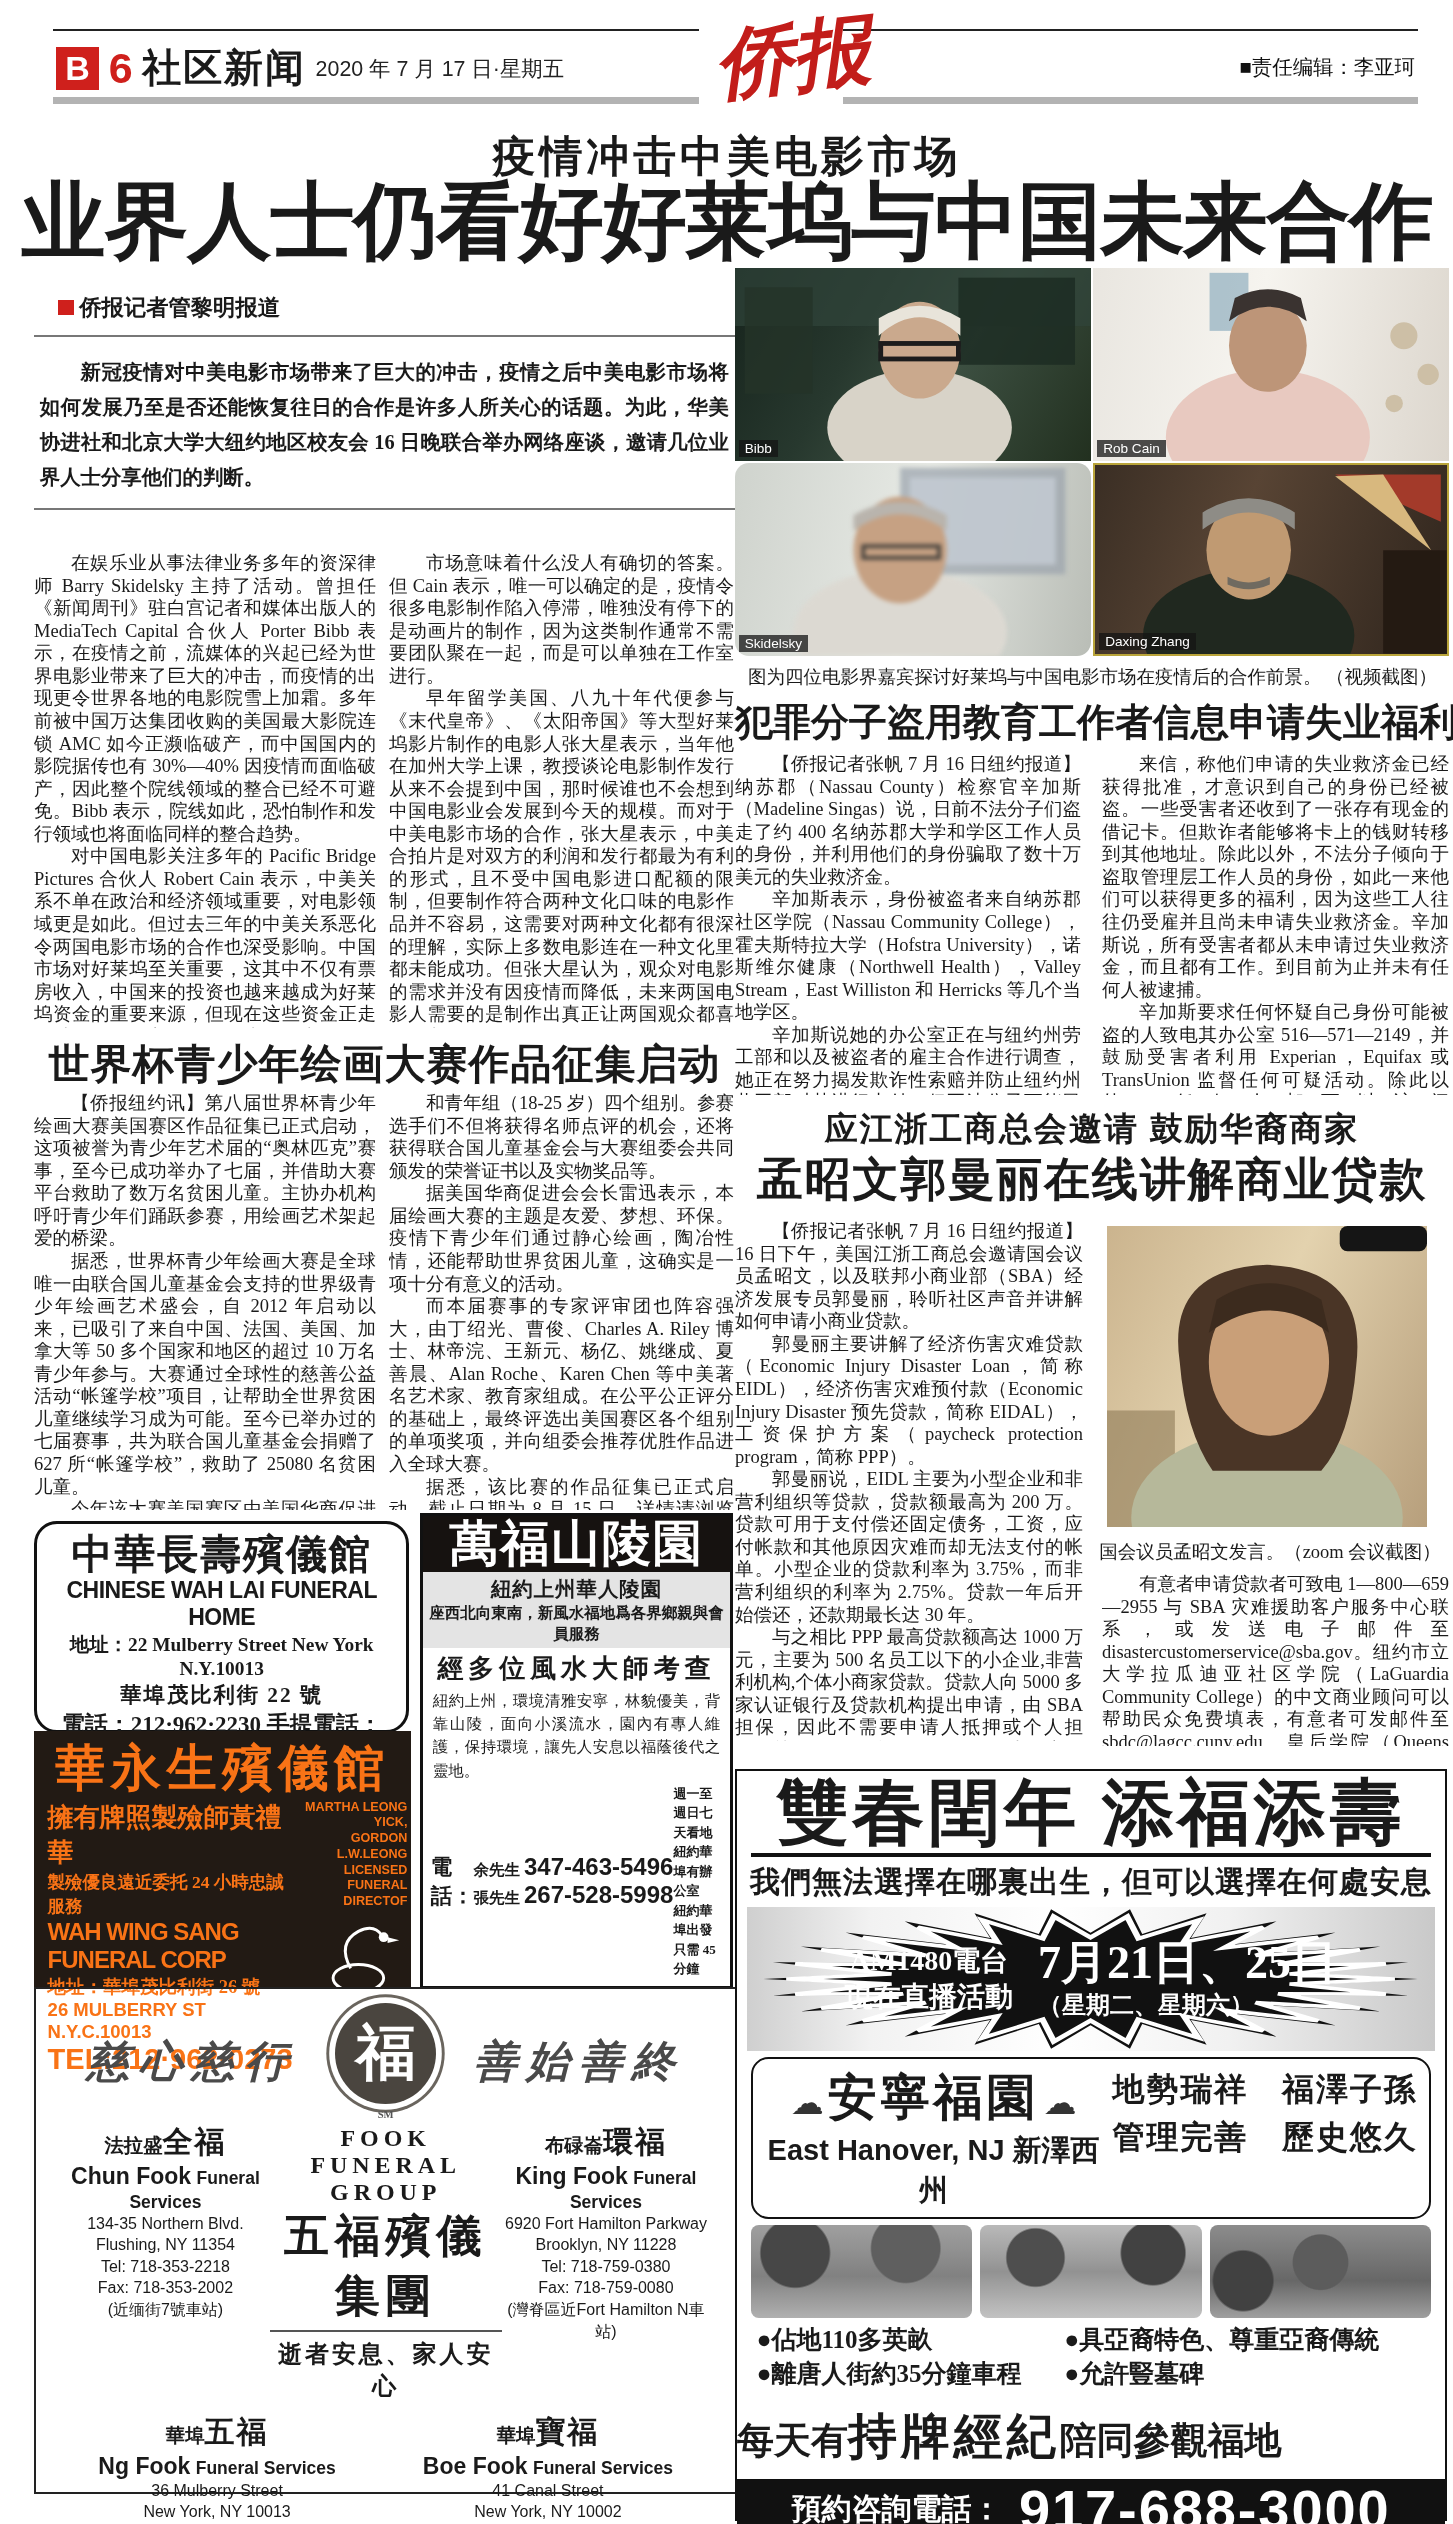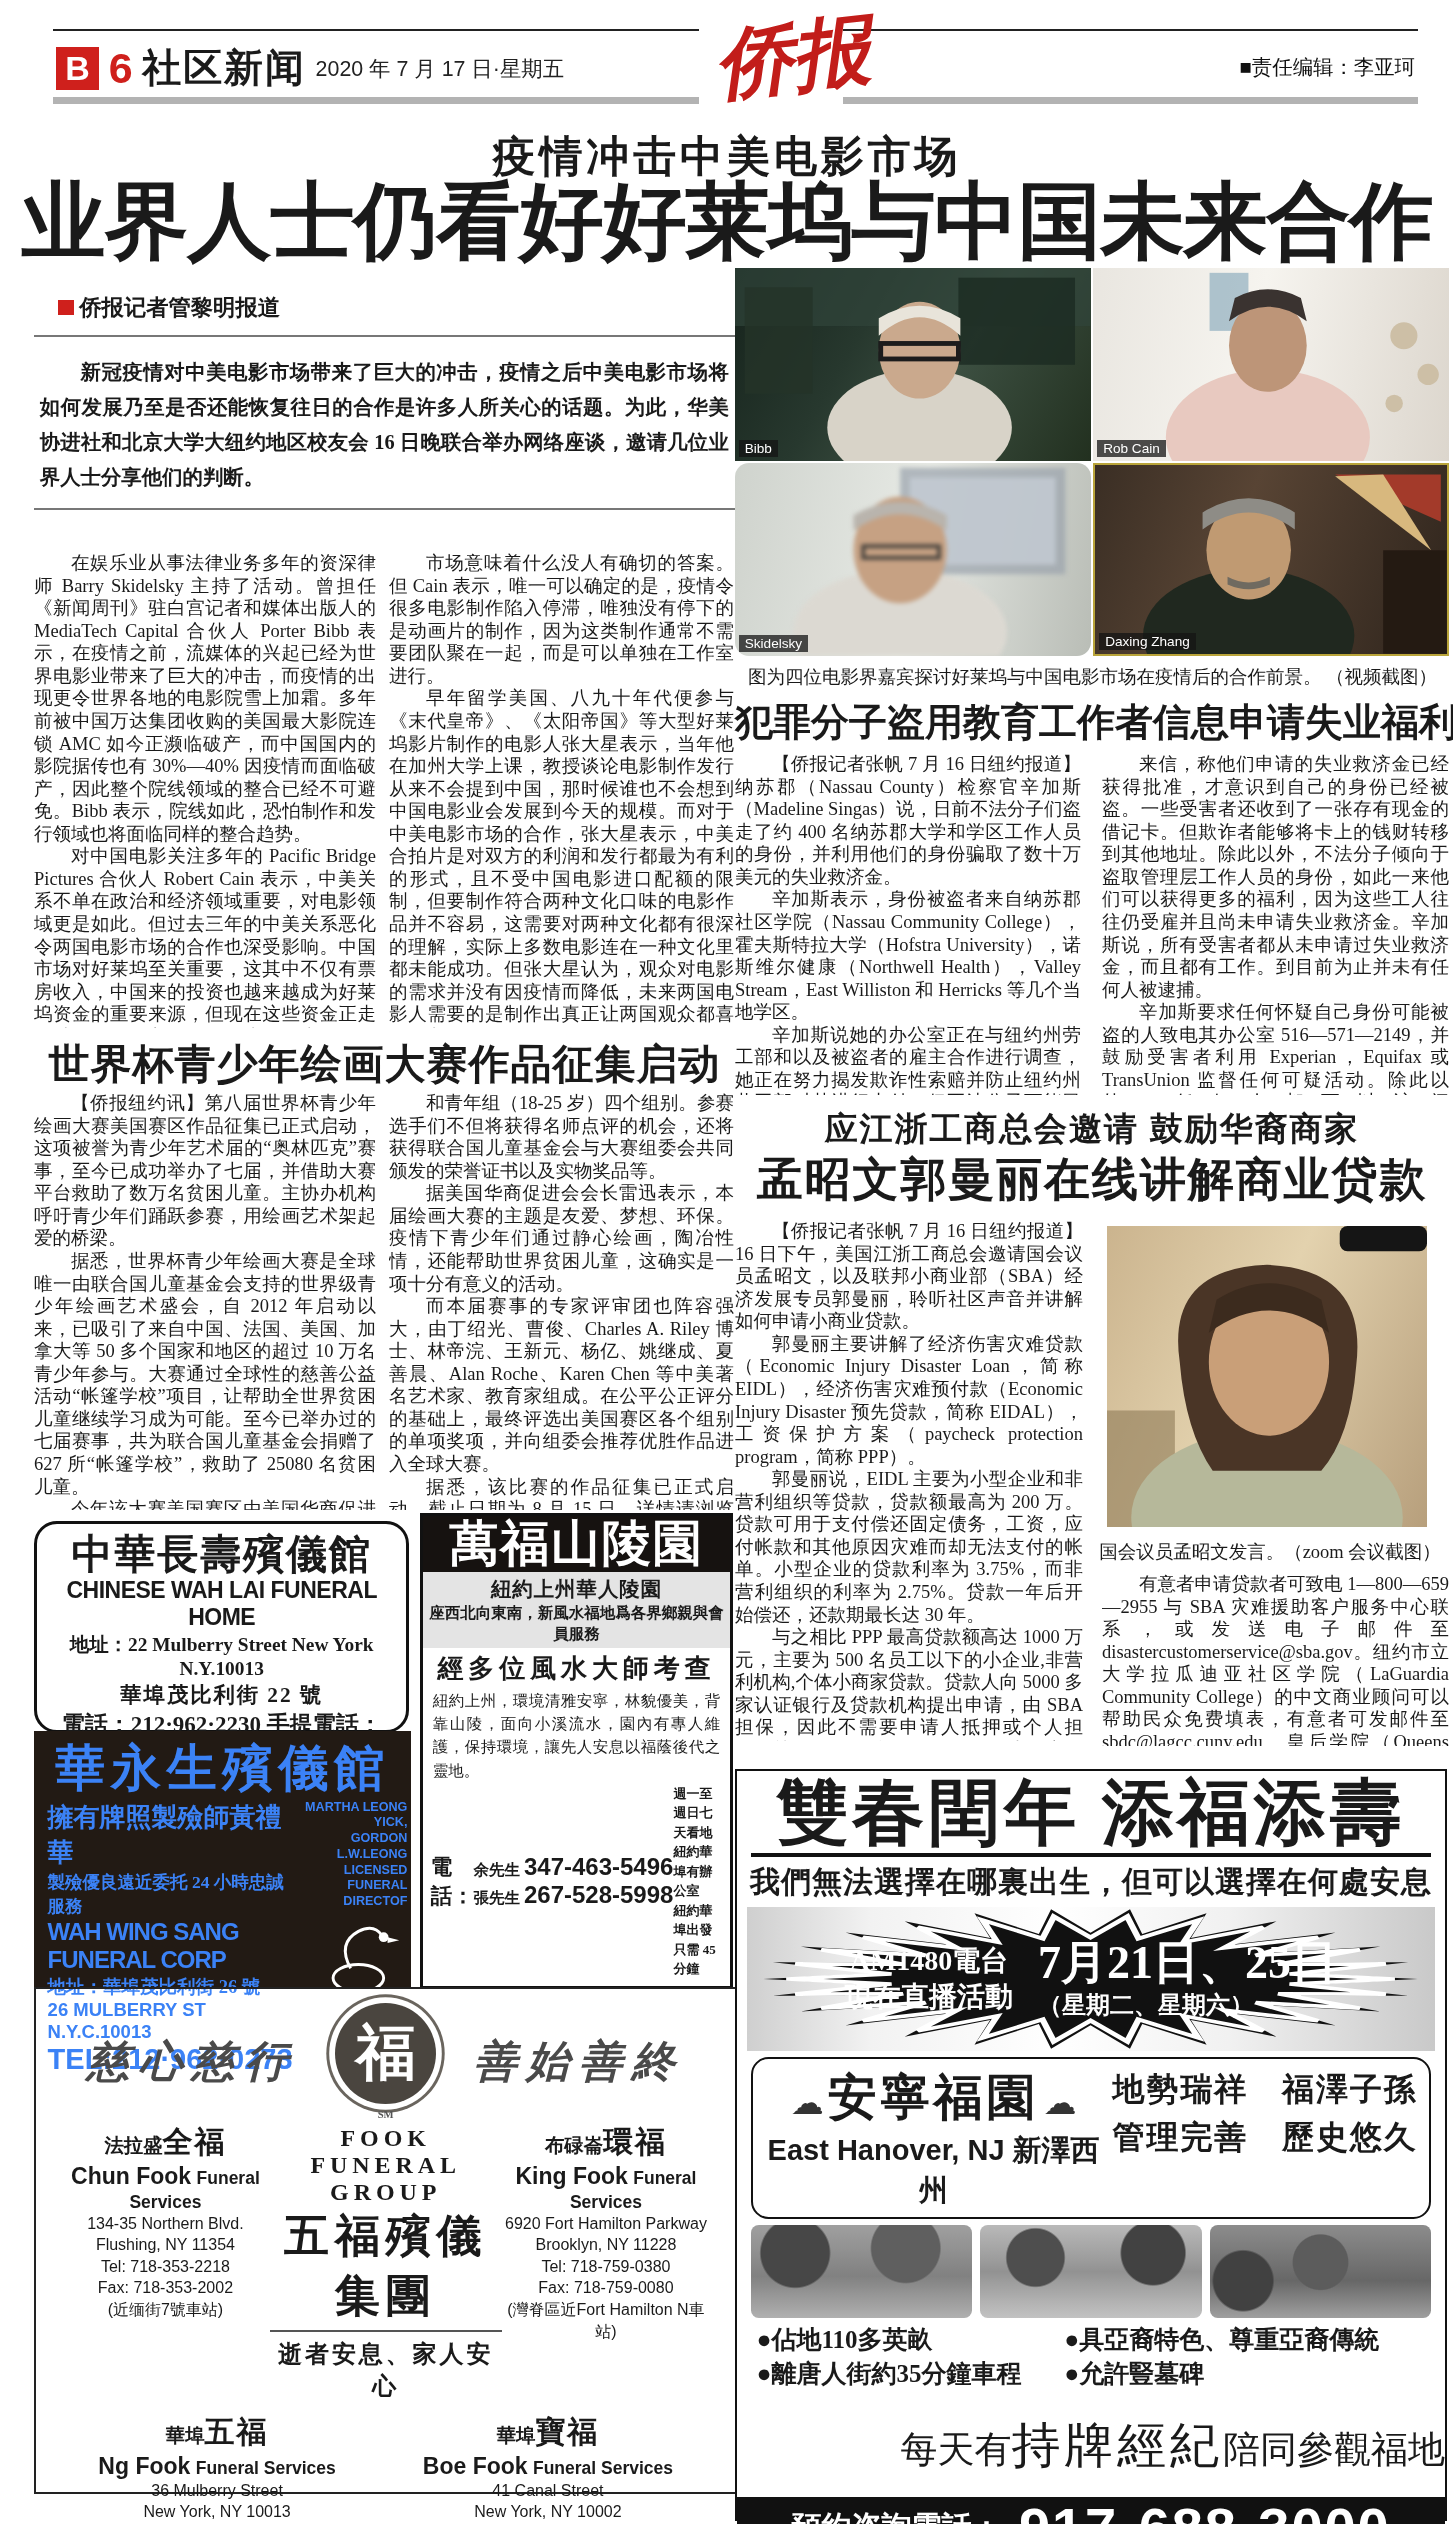--- a/index.html
+++ b/index.html
@@ -62,21 +62,21 @@
   .ad2 .callig{font-size:26px;font-weight:900;letter-spacing:4.9px;text-align:center;margin:2.9px 0;}
   .ad2 .body{font-size:15.5px;line-height:1.5;padding:0 9.7px;text-align:justify;}
   .vertxt{writing-mode:vertical-rl;text-orientation:upright;font-size:23px;font-weight:900;
           letter-spacing:3.9px;line-height:1.1;}
   .ad2 .phones{display:flex;align-items:center;padding:1.9px 7.8px;}
   .ad2 .tel-label{font-size:21.4px;font-weight:bold;}
   .telrow{font-size:15.5px;font-weight:bold;white-space:nowrap;}
   .telrow b{font-size:24px;font-weight:900;font-family:"Liberation Sans",sans-serif;}
   .ad2 .notes{font-size:13px;font-weight:bold;line-height:1.5;}
   
-  .ad3{background:#221a14;color:#3b82f6;padding:9.7px 13.6px;}
+  .ad3{background:#221a14;color:#f97316;padding:9.7px 13.6px;}
   .ad3 .t{font-size:50px;font-weight:900;letter-spacing:5.8px;text-align:center;line-height:1.1;}
   .ad3 .l1{font-size:26px;font-weight:900;}
   .ad3 .l2{font-size:17.5px;font-weight:bold;}
   .ad3 .en{font-size:12.6px;font-weight:bold;font-family:"Liberation Sans",sans-serif;line-height:1.25;text-align:right;}
   .ad3 .corp{font-size:24px;font-weight:900;font-family:"Liberation Sans",sans-serif;letter-spacing:-1px;}
   .ad3 .ad{font-size:18.5px;font-weight:bold;}
   .ad3 .tel{font-size:29px;font-weight:900;font-family:"Liberation Sans",sans-serif;}
   
   .ad4{border:2.9px solid #222;padding:5.8px 11.7px;}
   .callig2{font-size:43px;font-weight:bold;color:#4a4a4a;letter-spacing:9.7px;font-style:italic;}
@@ -104,21 +104,21 @@
   .br1{font-size:46px;font-weight:900;line-height:1.1;text-align:center;}
   .br2{font-size:24px;font-weight:900;}
   .parkbox{border:2.9px solid #111;border-radius:17.5px;margin:5.8px 13.6px;padding:5.8px 11.7px;display:flex;gap:9.7px;}
   .parkname{font-size:49px;font-weight:900;letter-spacing:3.9px;}
   .cloud{font-size:33px;color:#333;}
   .parkloc{font-size:29px;font-weight:900;font-family:"Liberation Sans",sans-serif;}
   .feat{font-size:32px;font-weight:900;letter-spacing:1.9px;line-height:1.5;white-space:nowrap;}
   .photorow{display:flex;gap:7.8px;margin:1.9px 13.6px;}
   .bullets{display:grid;grid-template-columns:46% 54%;font-size:25px;font-weight:900;
            padding:3.9px 19.4px;line-height:1.35;}
-  .banner5{text-align:right;font-weight:400;margin:18px 0;}
+  .banner5{text-align:left;font-weight:700;margin:9px 0;}
   .banner5 .s{font-size:37px;}
   .banner5 .b{font-size:49px;letter-spacing:3.9px;}
   .phonebar{background:#111;color:#fff;display:flex;align-items:center;justify-content:center;gap:17.5px;height:62px;}
   .phonebar .lab{font-size:30px;font-weight:bold;}
   .phonebar .num{font-size:56px;font-weight:900;font-family:"Liberation Sans",sans-serif;letter-spacing:1.9px;}
   
   .trees{filter:grayscale(1);}
 </style>
 </head>
 <body>

